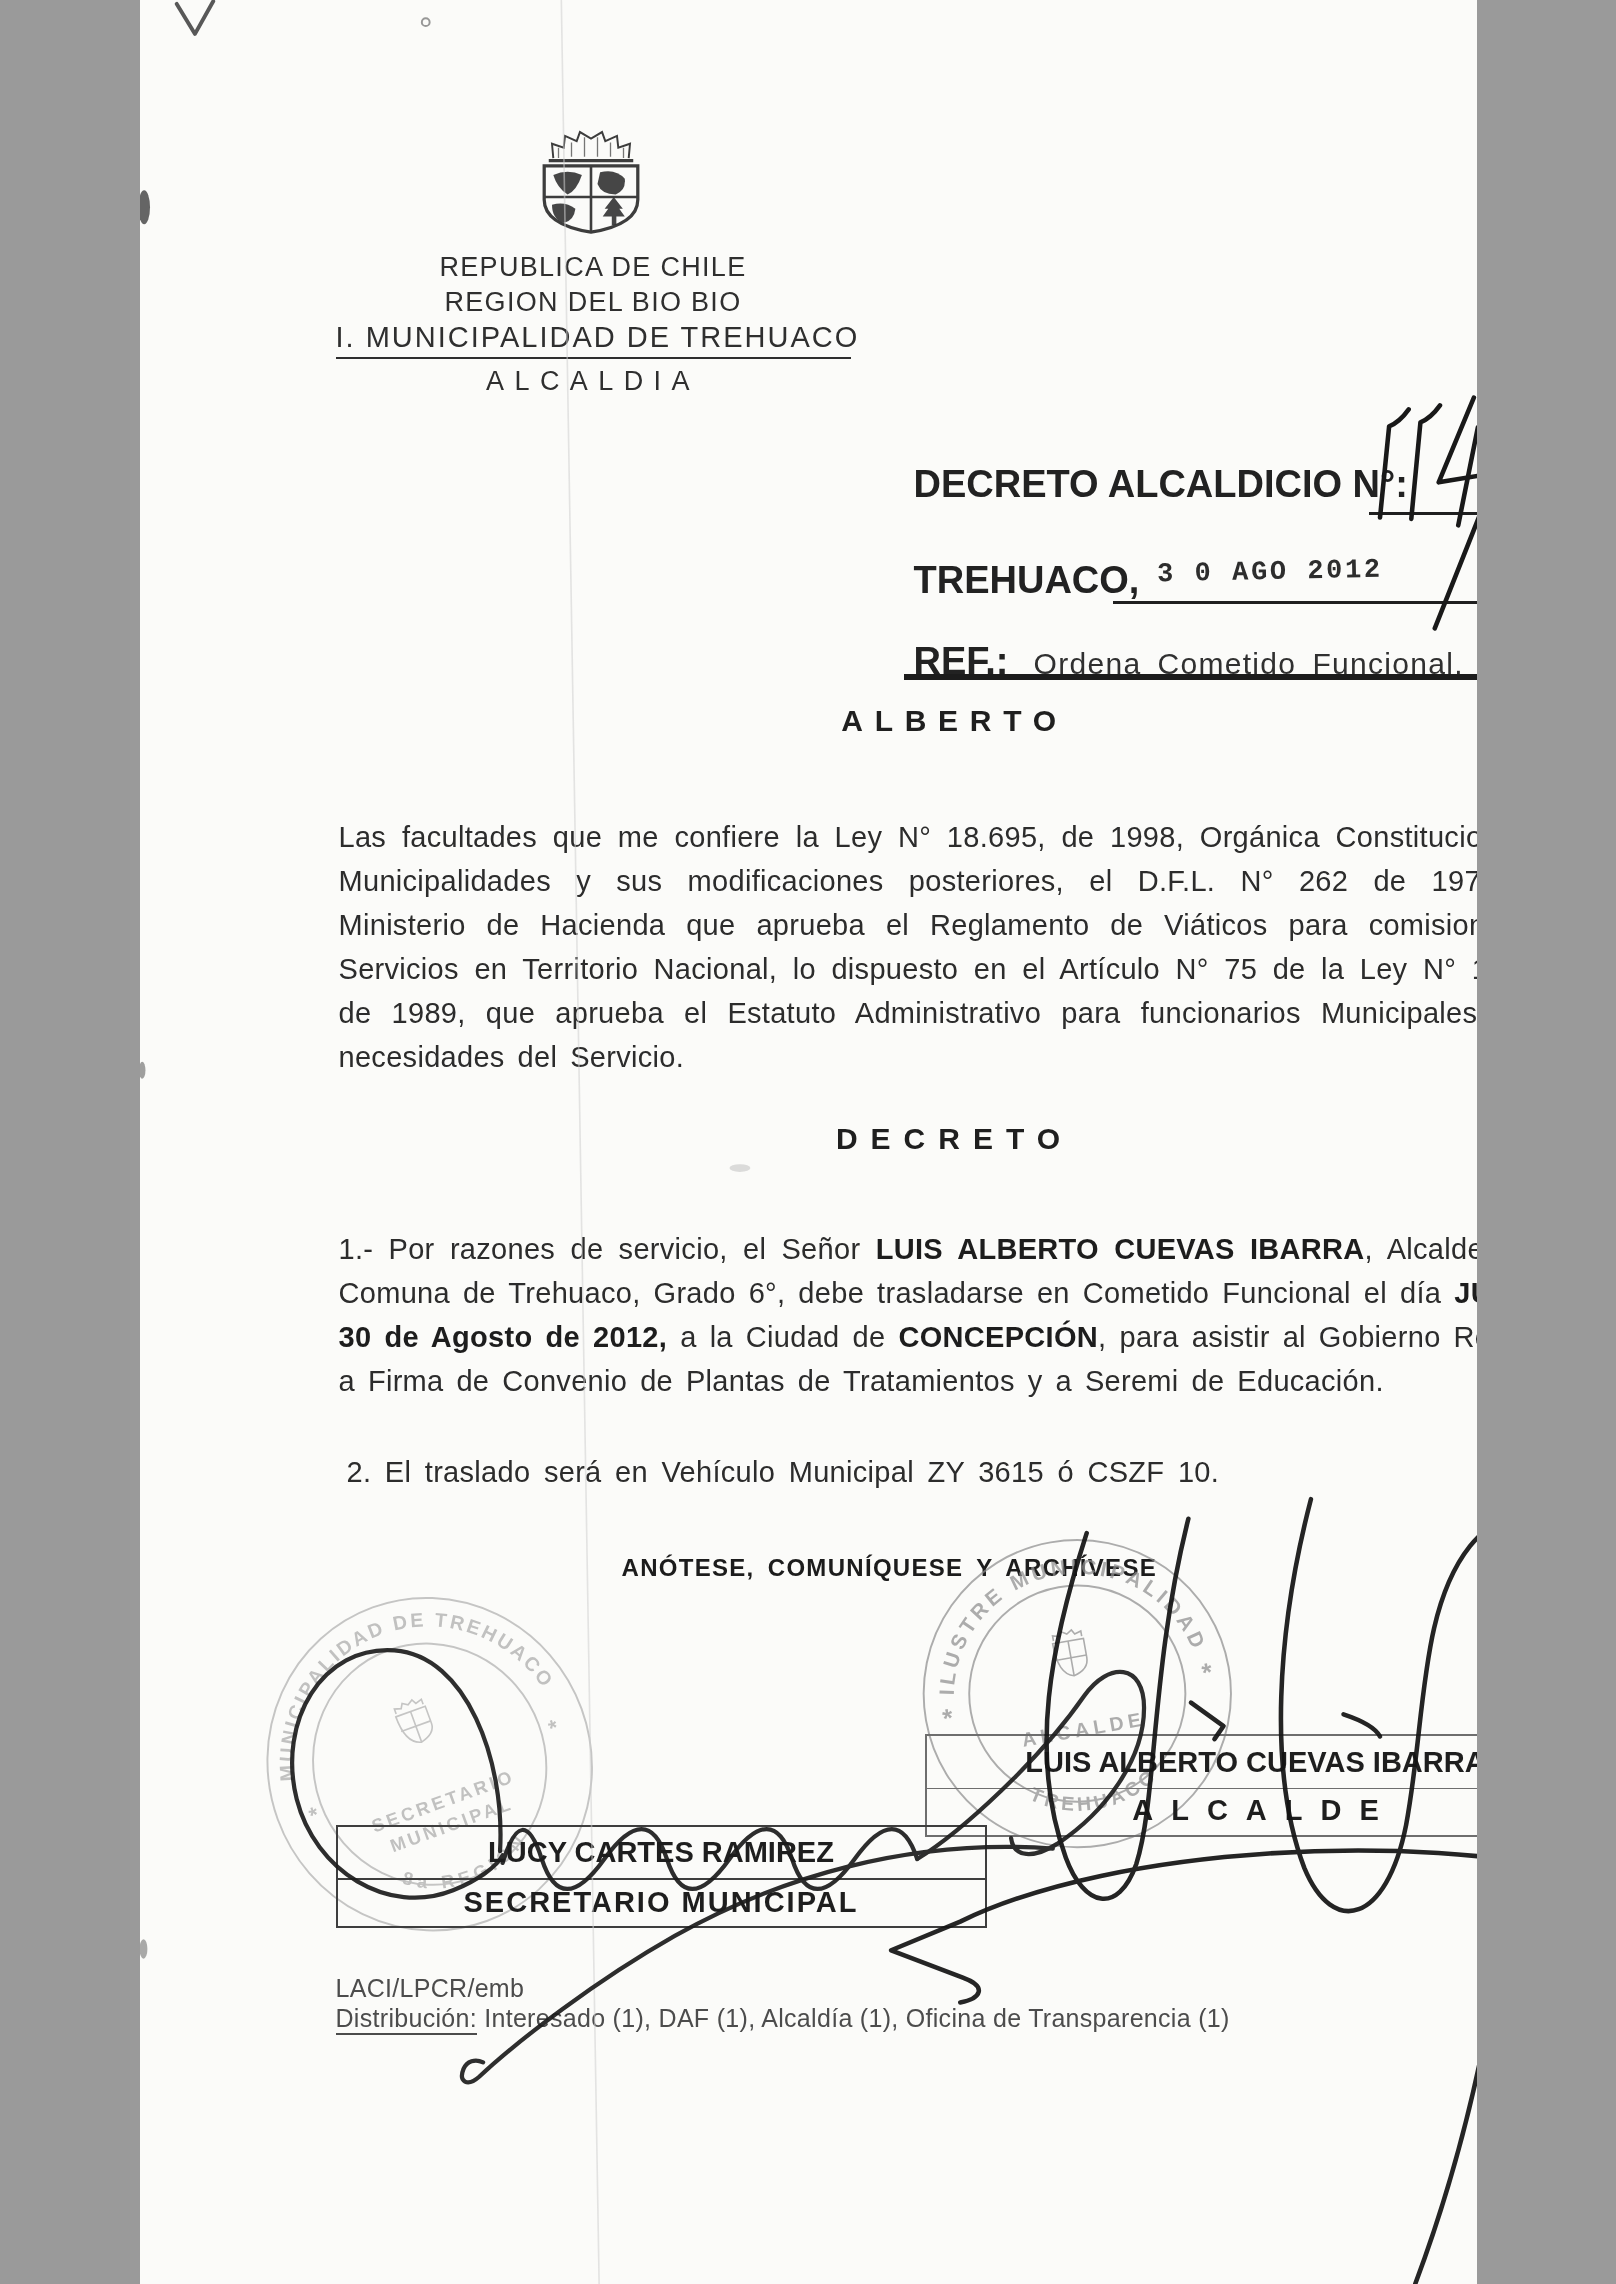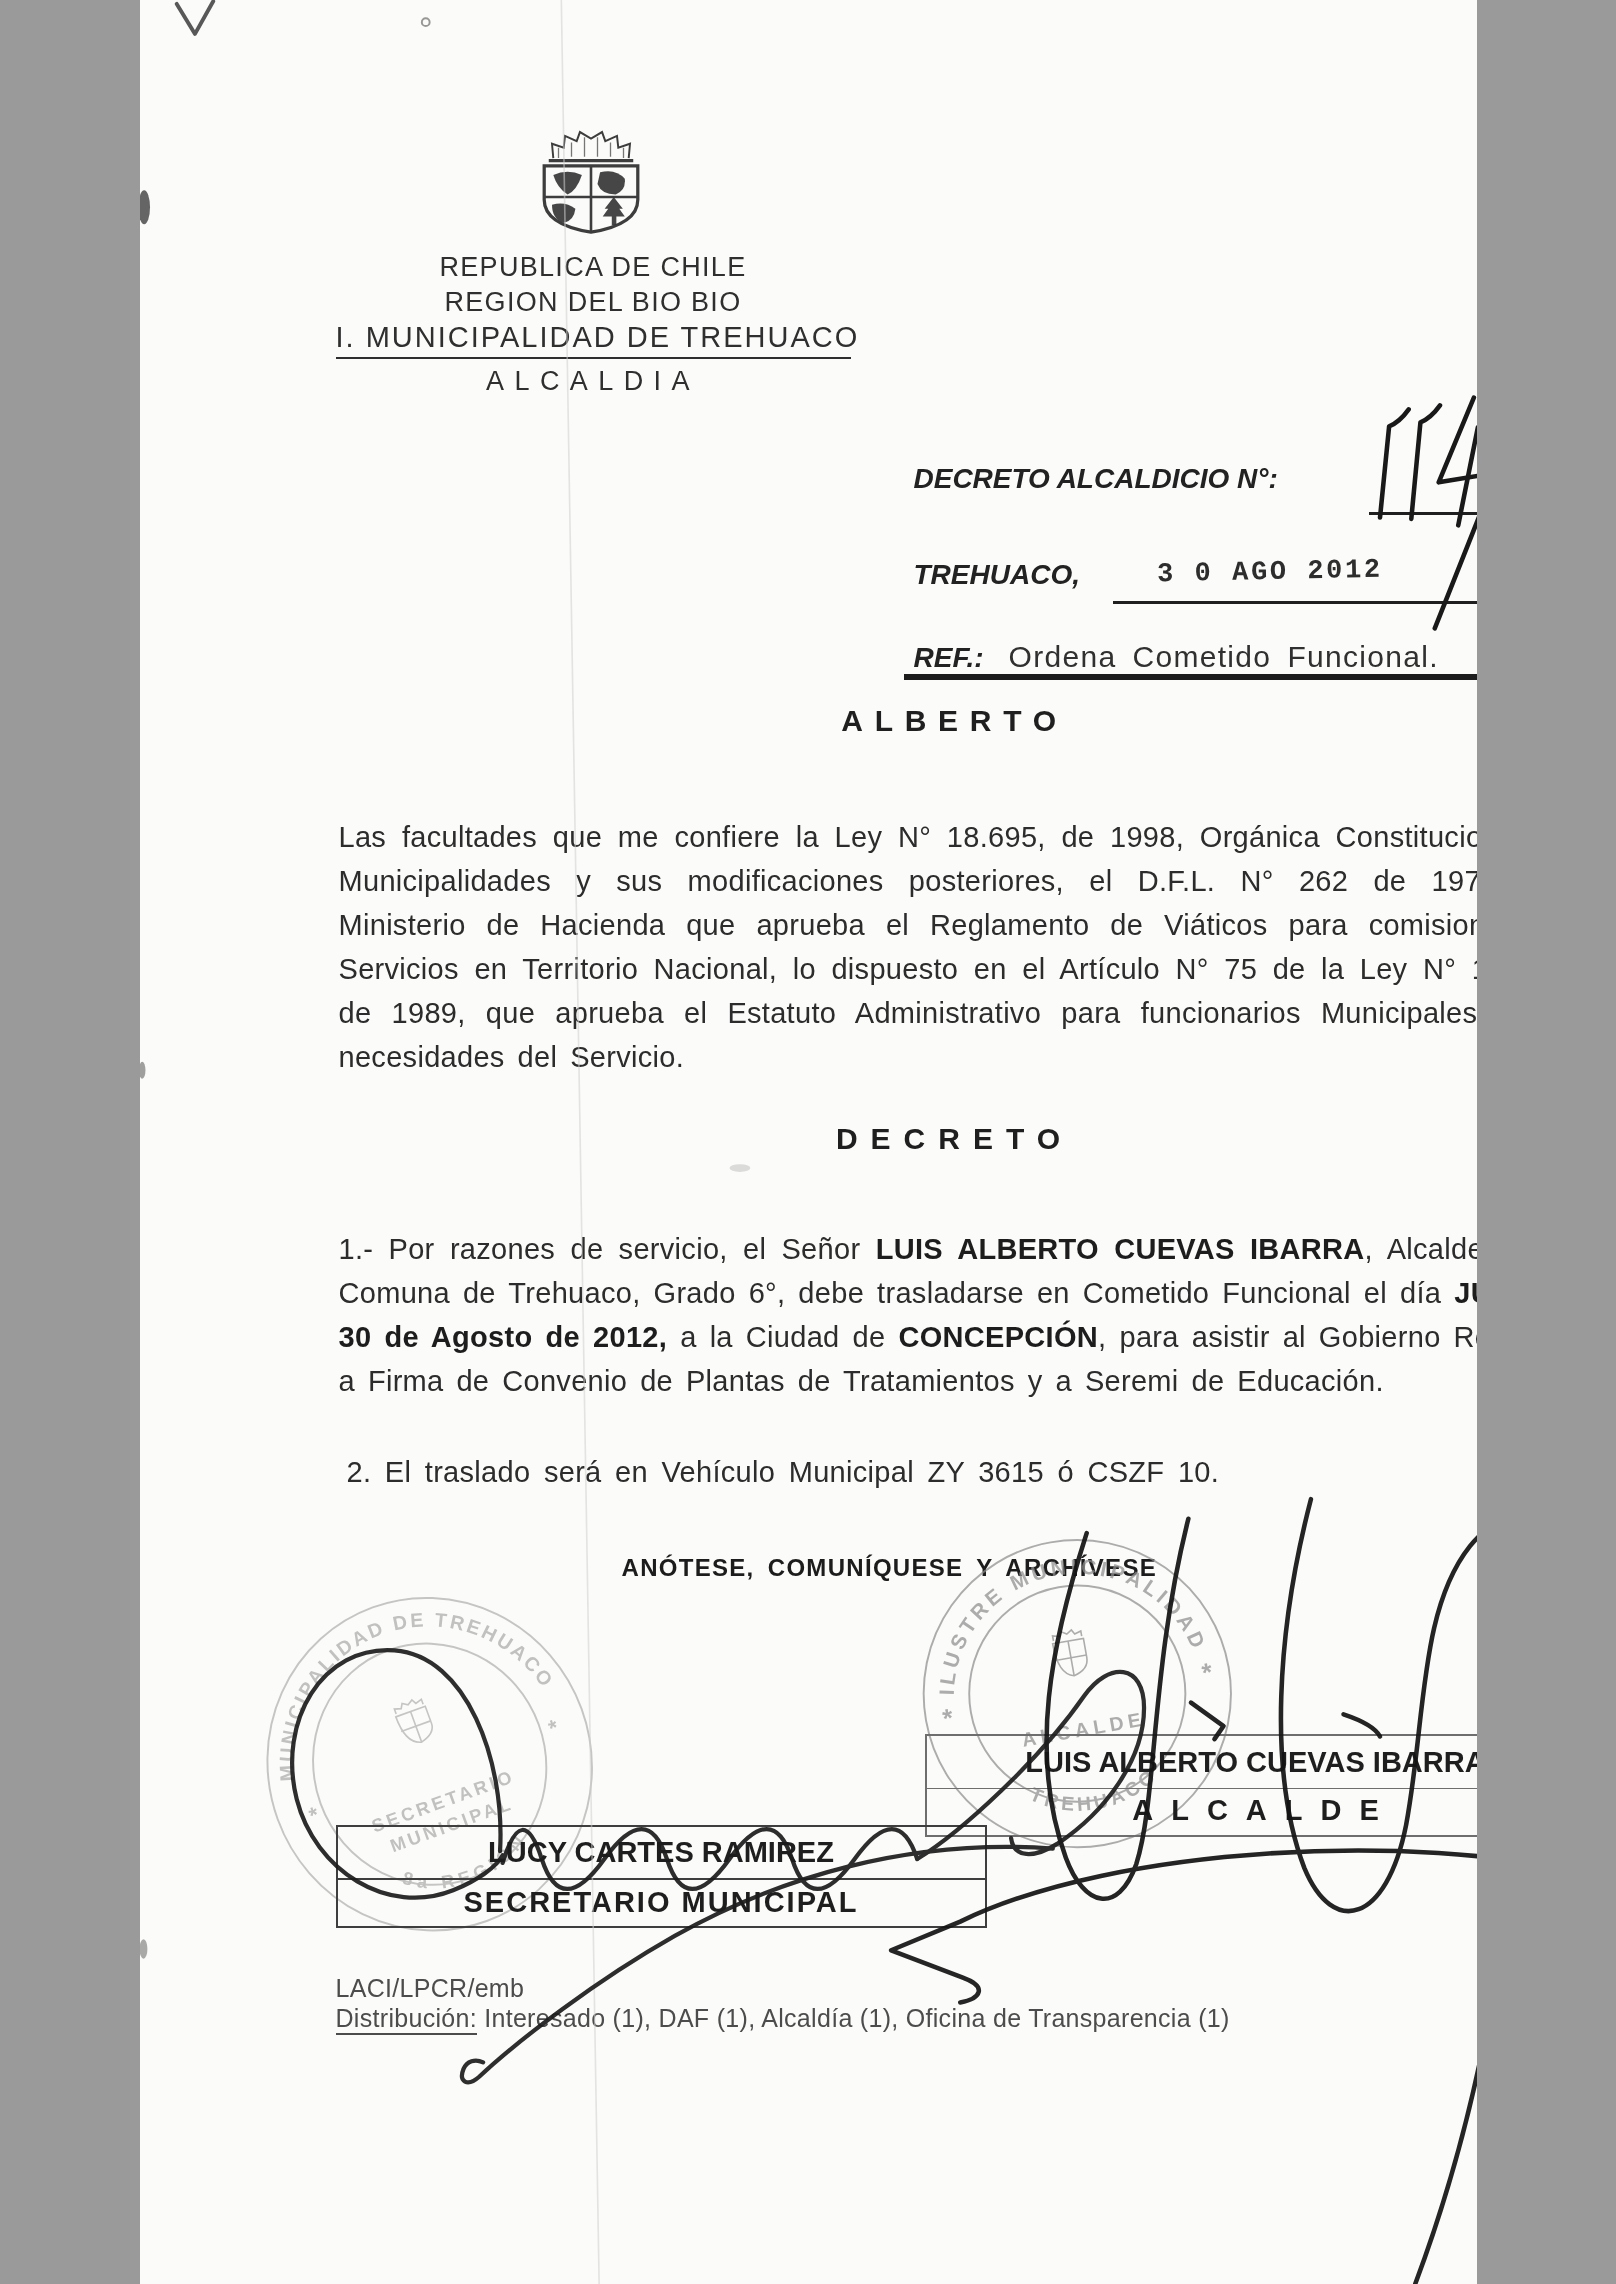--- a/index.html
+++ b/index.html
@@ -9,21 +9,21 @@
     font-family:"Liberation Sans",sans-serif;color:#2b2b2b;
   }
   .abs{position:absolute;}
   
   .hdr{position:absolute;left:196px;top:250px;width:515px;text-align:center;color:#2f2f2f;}
   .hdr-line{font-size:27px;line-height:35px;letter-spacing:1.3px;white-space:nowrap;}
   .hdr-line.muni{font-size:29px;letter-spacing:2px;border-bottom:2.6px solid #2e2e2e;padding-bottom:2px;}
   .hdr-line.alc{letter-spacing:10.4px;margin-top:5px;}
   .emblem{position:absolute;left:373px;top:128px;width:156px;height:116px;}
   
-  .lbl{font-weight:700;font-size:28px;white-space:nowrap;color:#222;font-style:italic;}
+  .lbl{font-weight:700;font-size:38px;white-space:nowrap;color:#222;}
   .decree-label{left:774px;top:463px;}
   .num-underline{left:1229px;top:512px;width:175px;height:3.3px;background:#1f1f1f;}
   .num-dash{left:1407px;top:471px;font-size:35px;font-weight:700;}
   .place-label{left:774px;top:559px;}
   .date-stamp{
     left:1017px;top:557px;font-family:"Liberation Mono",monospace;font-weight:700;
     font-size:27px;letter-spacing:2.6px;color:#2d2d2d;transform:rotate(-1.2deg);white-space:nowrap;
   }
   .date-underline{left:973px;top:601px;width:430px;height:3.3px;background:#1f1f1f;}
   .date-suffix{left:1405px;top:570px;font-size:30px;font-weight:700;}

